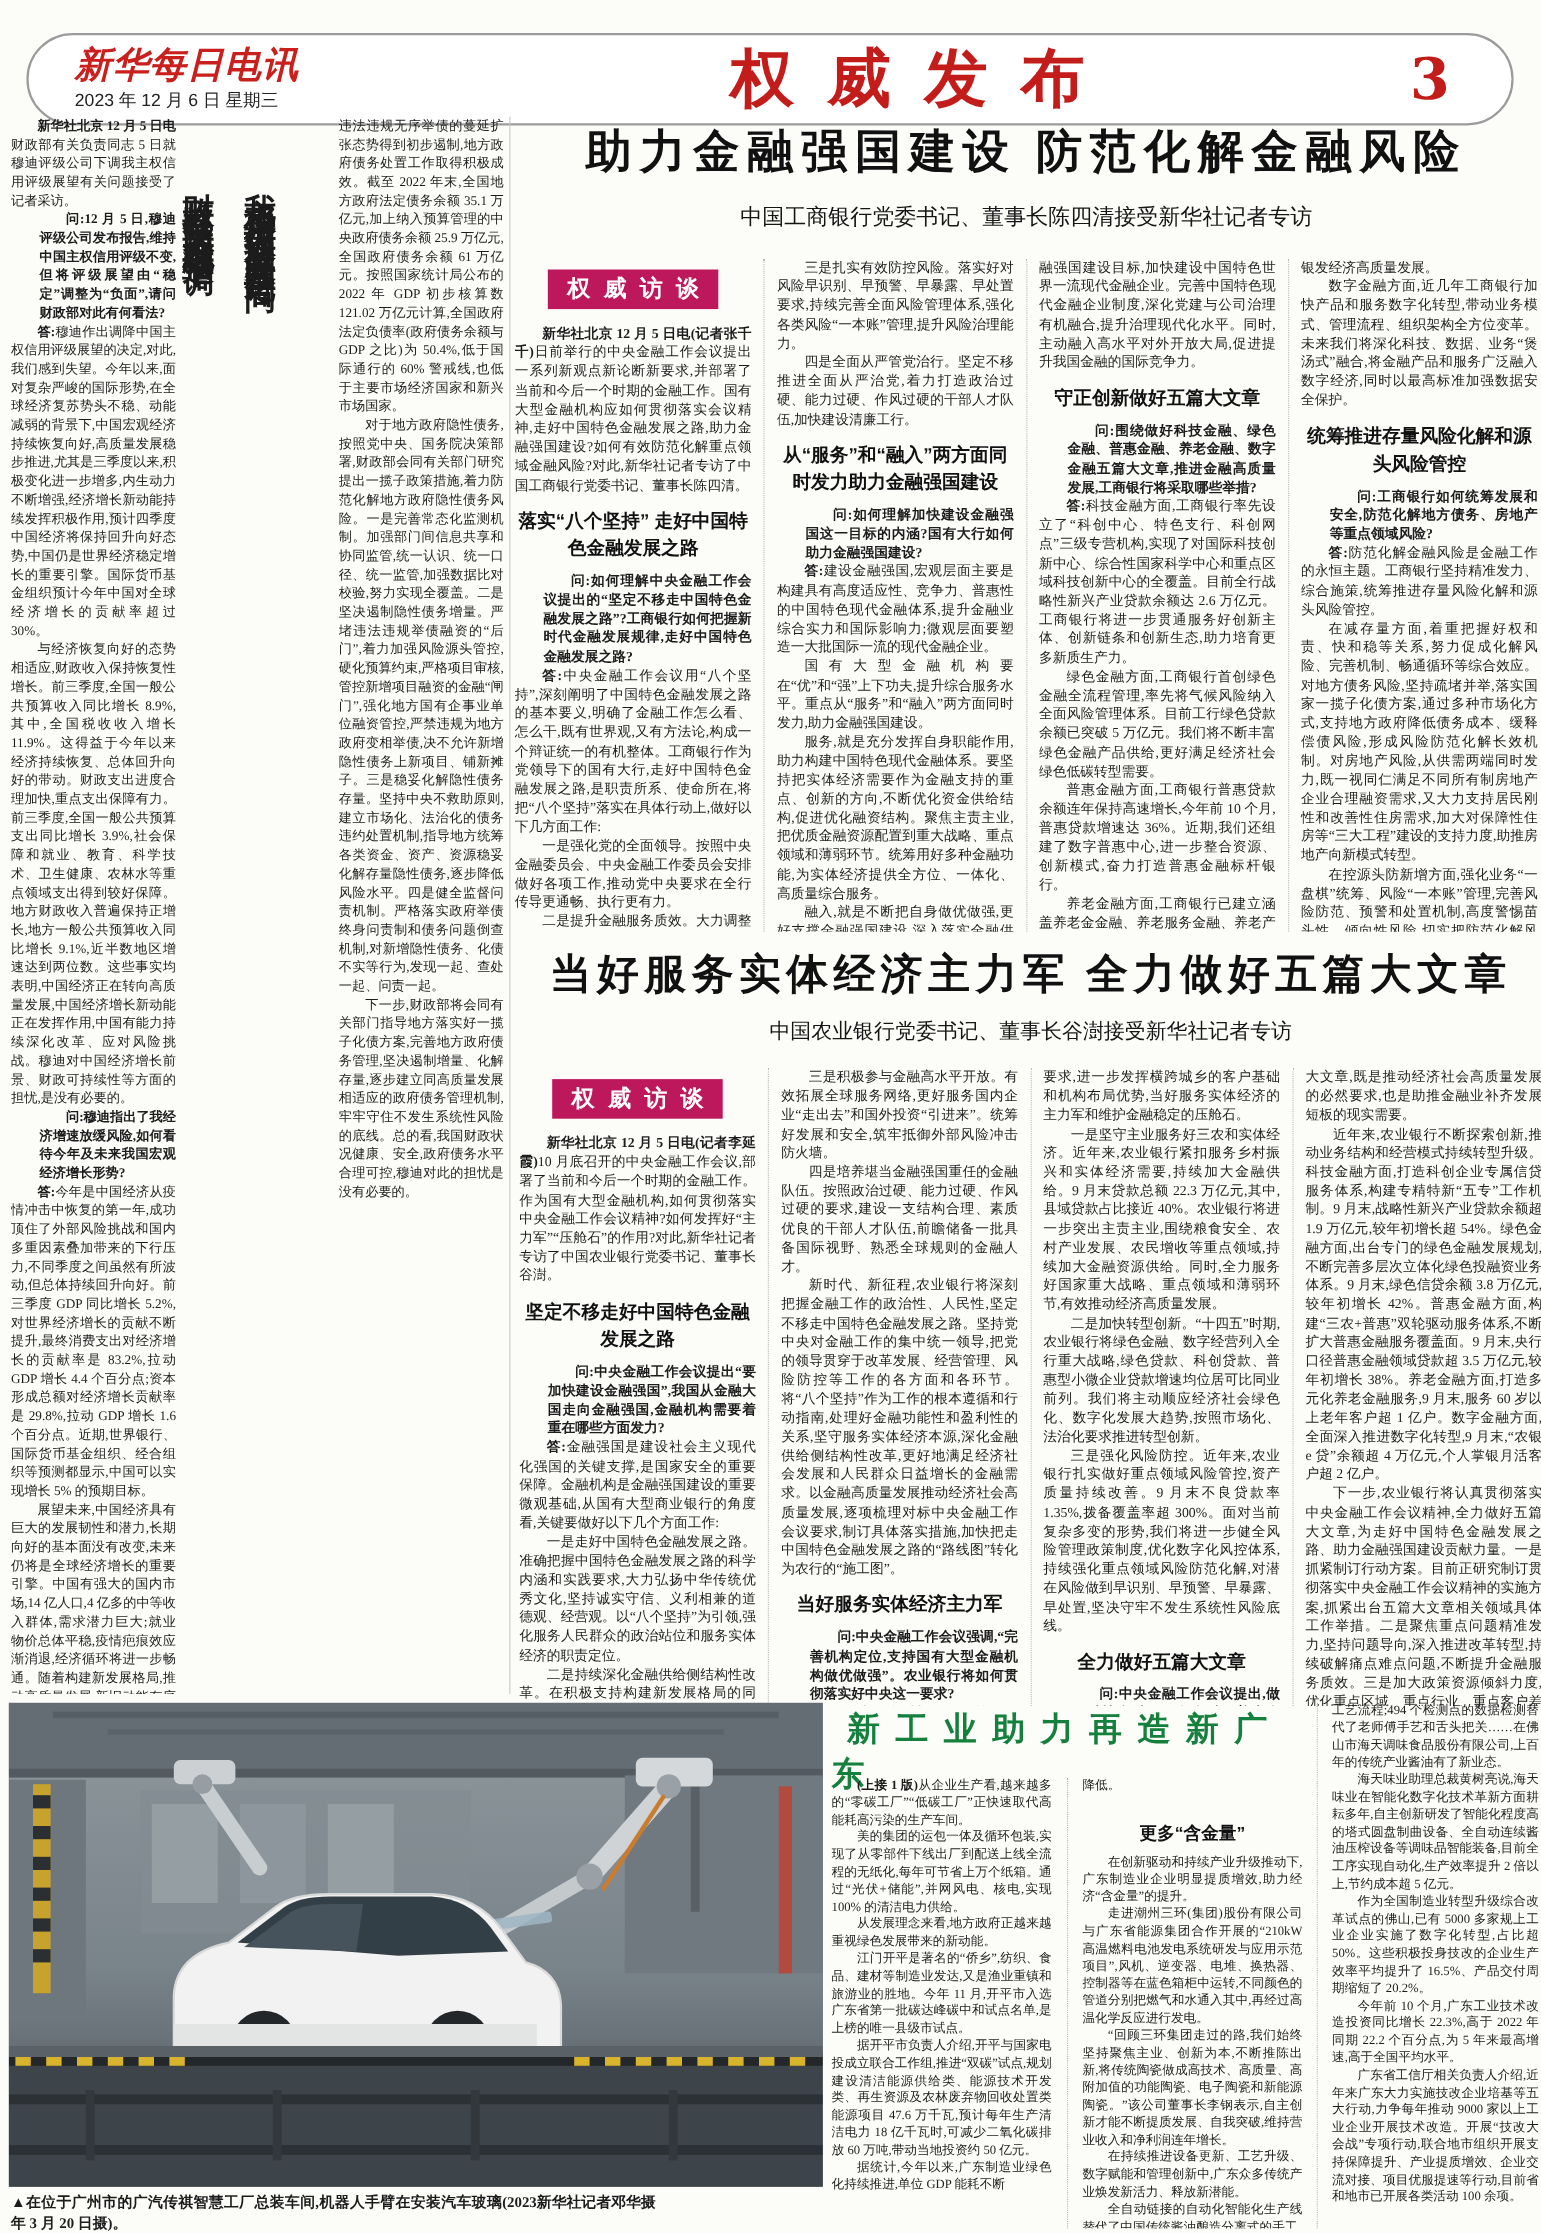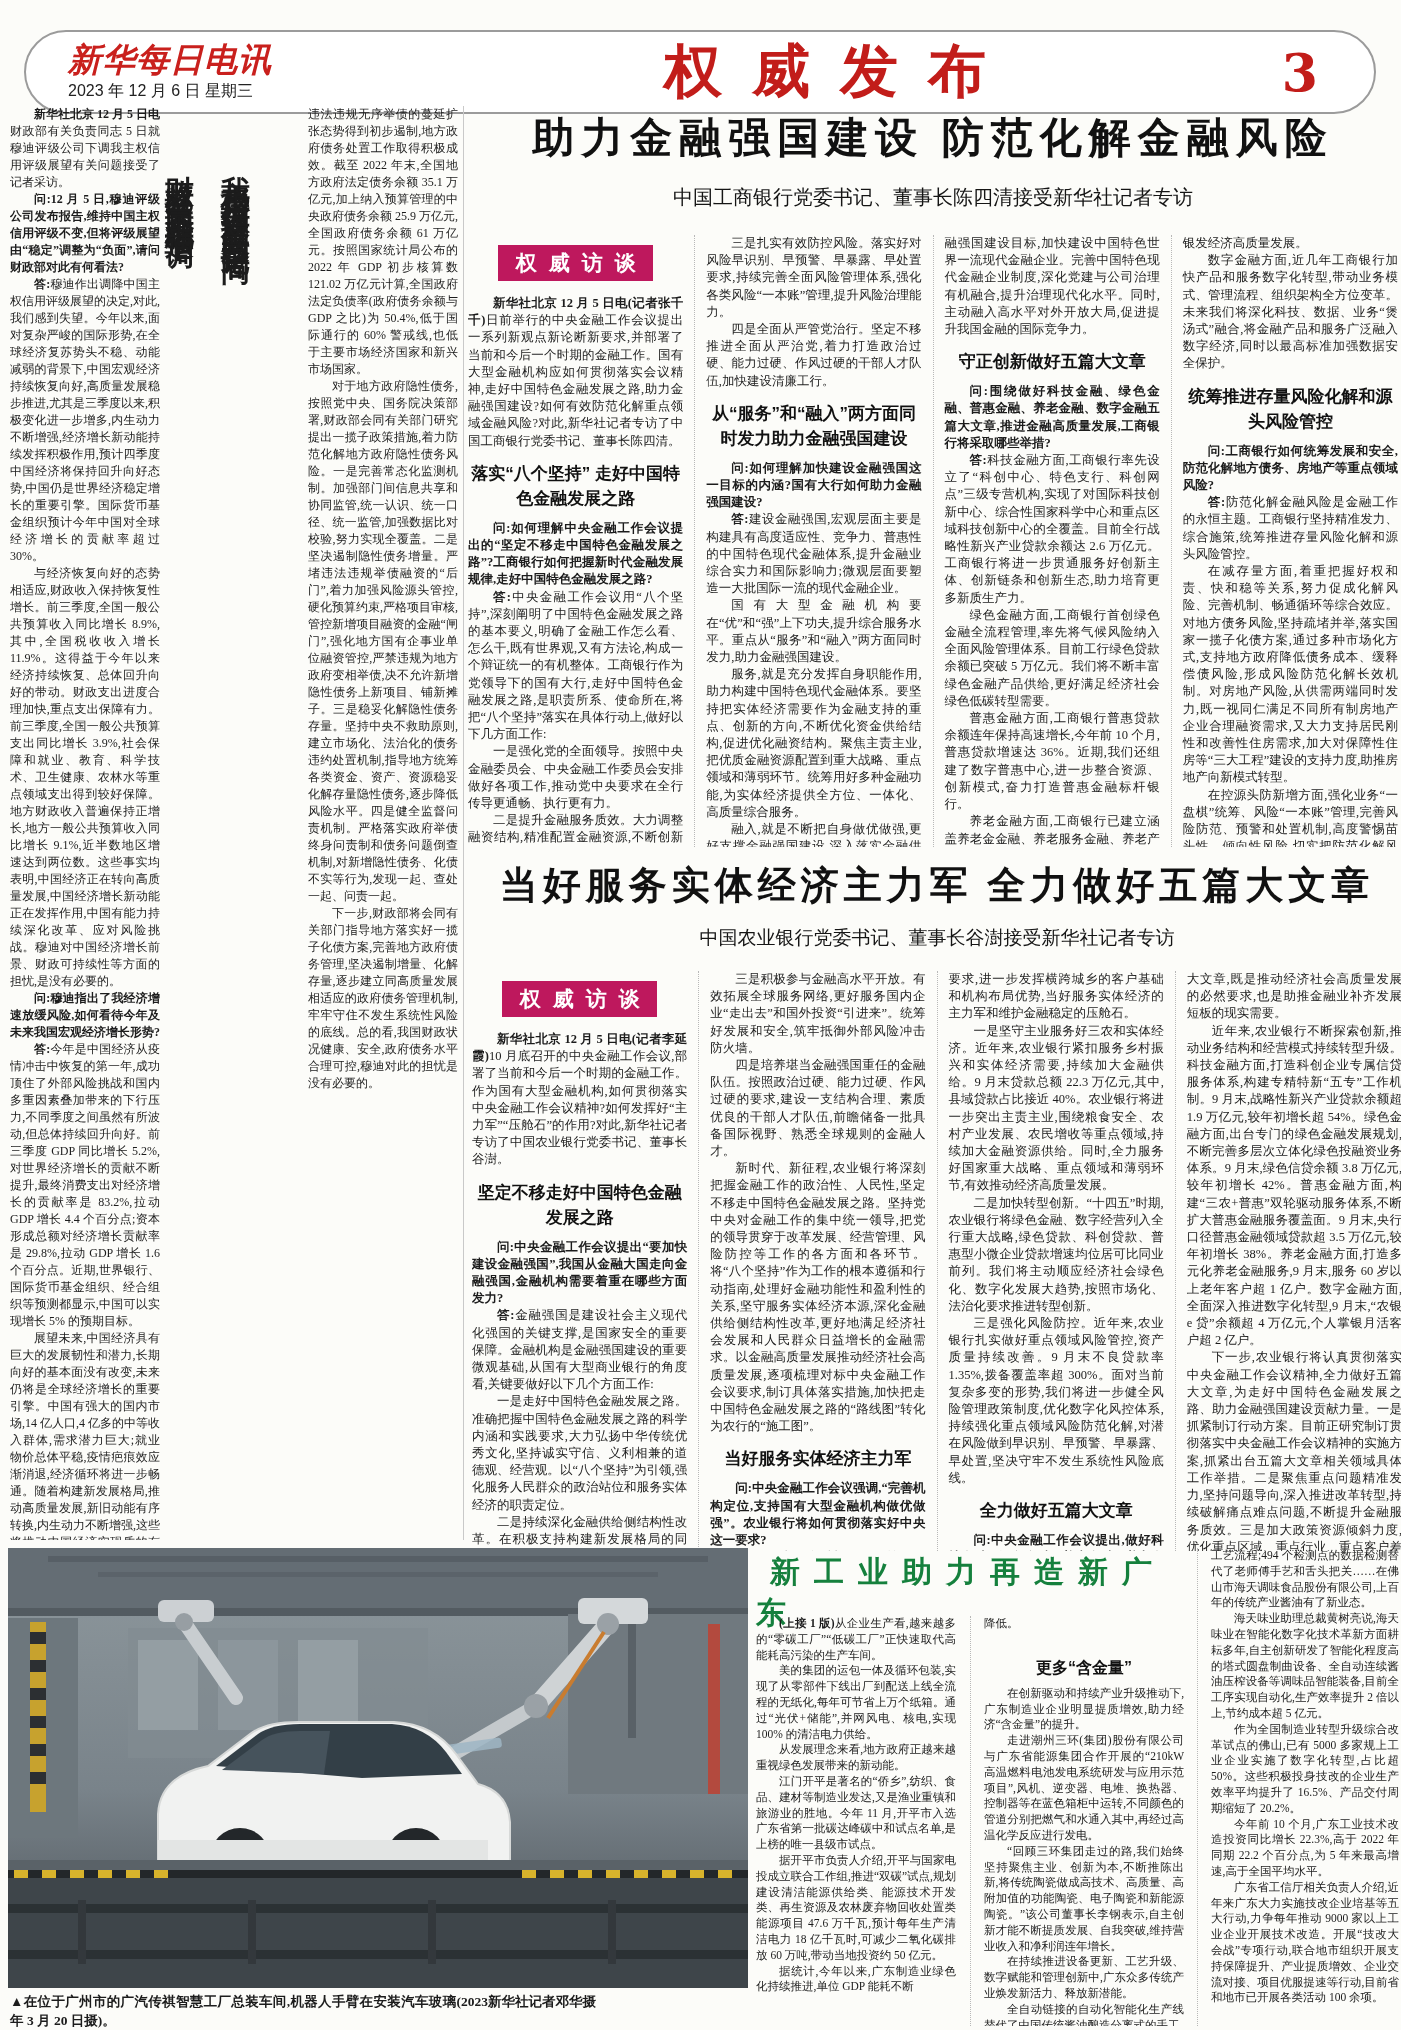--- a/index.html
+++ b/index.html
@@ -11,21 +11,21 @@
   .mast-left{display:flex;flex-direction:column;justify-content:center;min-width:300px;}
   .logo{color:#c9201d;font-weight:700;font-size:33px;font-family:"Liberation Serif",serif;font-style:italic;letter-spacing:1px;line-height:36px;}
   .mast-date{font-size:16px;color:#222;font-family:"Liberation Sans",sans-serif;margin-top:3px;font-style:normal;}
   .mast-title{flex:1;text-align:center;color:#c21d1a;font-size:58px;font-weight:700;letter-spacing:30px;text-indent:30px;
               font-family:"DejaVu Serif",serif;}
   .mast-page{color:#c21d1a;font-size:52px;font-weight:700;margin-right:14px;font-family:"DejaVu Serif",serif;}
   
   .para{margin:0;text-align:justify;text-indent:2em;}
   .para b{font-weight:700;}
   .para.s-cont{text-indent:0;}
-  .para.s-q{font-weight:700;}
+  .para.s-q{font-weight:700;margin-left:26px;}
   .para.s-sub{text-indent:0;text-align:center;font-family:"Liberation Sans","DejaVu Sans",sans-serif;
               font-weight:700;color:#111;}
   
   .left-art{position:absolute;left:10px;top:106px;width:448px;height:1434px;display:flex;}
   .la-col{width:150px;font-size:12px;line-height:17px;overflow:hidden;}
   .la-title{width:148px;writing-mode:vertical-lr;text-orientation:upright;font-weight:700;font-size:29px;
             letter-spacing:5px;padding-top:46px;box-sizing:border-box;text-align:left;}
   .la-title span{display:block;}
   .la-title span + span{margin-left:16px;}
   

